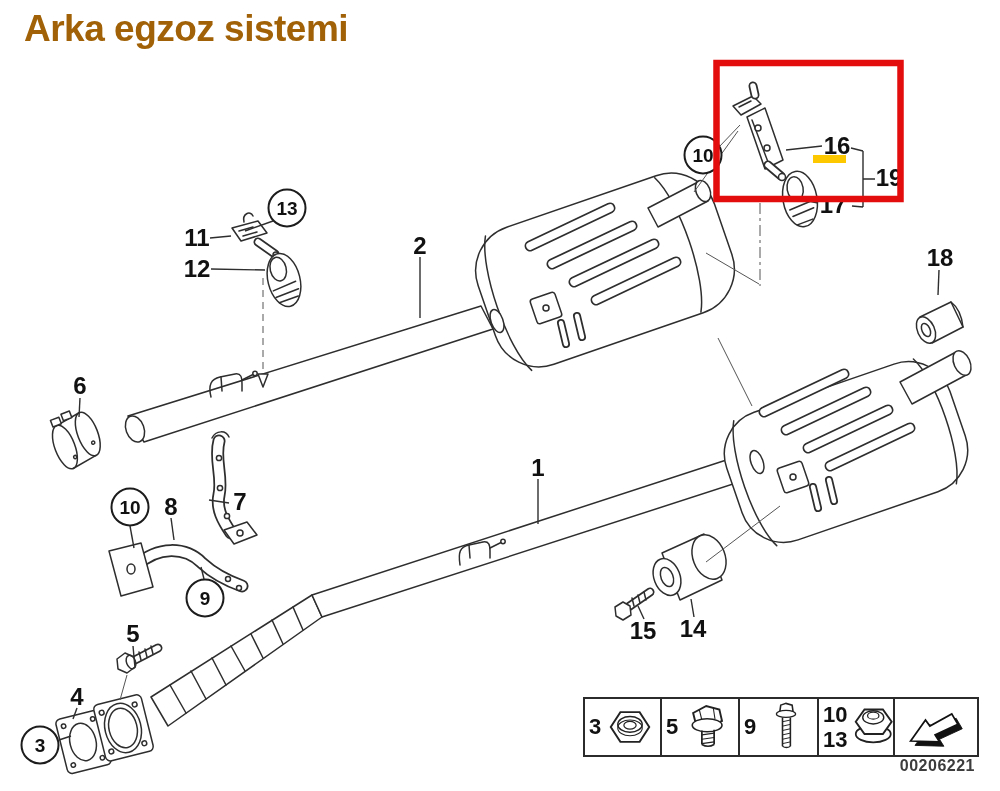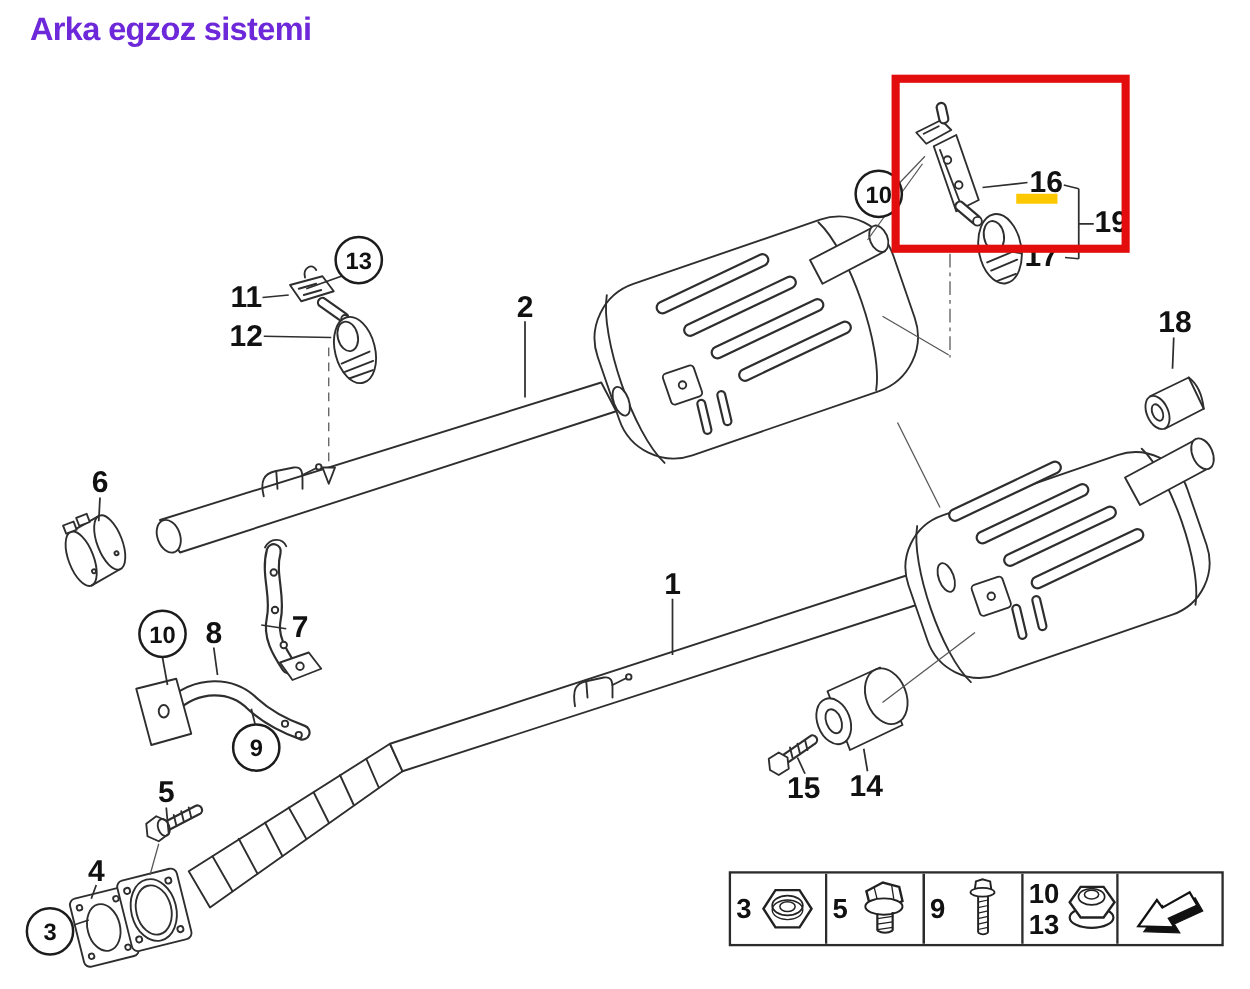--- a/index.html
+++ b/index.html
@@ -1,19 +1,19 @@
 <!DOCTYPE html>
 <html><head>
 <meta charset="utf-8">
 <style>
   html,body{margin:0;padding:0;background:#fff;}
   .page{position:relative;width:1000px;height:791px;background:#fff;overflow:hidden;
         font-family:"Liberation Sans",sans-serif;}
-  .page-title{position:absolute;left:24px;top:8px;margin:0;font-size:26px;font-weight:700;
-        color:#6d28d9;letter-spacing:-0.5px;}
+  .page-title{position:absolute;left:24px;top:8px;margin:0;font-size:37px;font-weight:700;
+        color:#a16207;letter-spacing:-0.5px;}
   svg.diagram{position:absolute;left:0;top:0;}
   .art{stroke:#2e2e2e;fill:none;stroke-width:1.5;stroke-linecap:round;stroke-linejoin:round;}
   .artf{stroke:#2e2e2e;fill:#fff;stroke-width:1.5;stroke-linejoin:round;}
   .thin{stroke:#555;stroke-width:1;fill:none;}
   .leader{stroke:#2e2e2e;stroke-width:1.4;fill:none;}
   .slot-o{stroke:#2e2e2e;stroke-width:11;stroke-linecap:round;}
   .slot-i{stroke:#fff;stroke-width:7.5;stroke-linecap:round;}
   .vslot-o{stroke:#2e2e2e;stroke-width:8;stroke-linecap:round;}
   .vslot-i{stroke:#fff;stroke-width:4.5;stroke-linecap:round;}
   .pin-o{stroke:#2e2e2e;stroke-width:9;stroke-linecap:round;}
@@ -412,13 +412,14 @@
       </div>
       <div class="legend-cell" style="width: 82px;">
         <div class="legend-icon">
           <svg viewBox="0 0 64 56">
             <polygon points="8,49 25,25 30,32 55,18 62,30 36,42 41,50" fill="#111" stroke="#111" stroke-width="1"></polygon>
             <polygon points="3,44 20,20 25,27 50,13 57,25 31,37 36,45" fill="#fff" stroke="#111" stroke-width="2"></polygon>
           </svg>
         </div>
       </div>
     </div>
+  <div class="legend-code">00206221</div>
 </div>
 
 </body></html>

